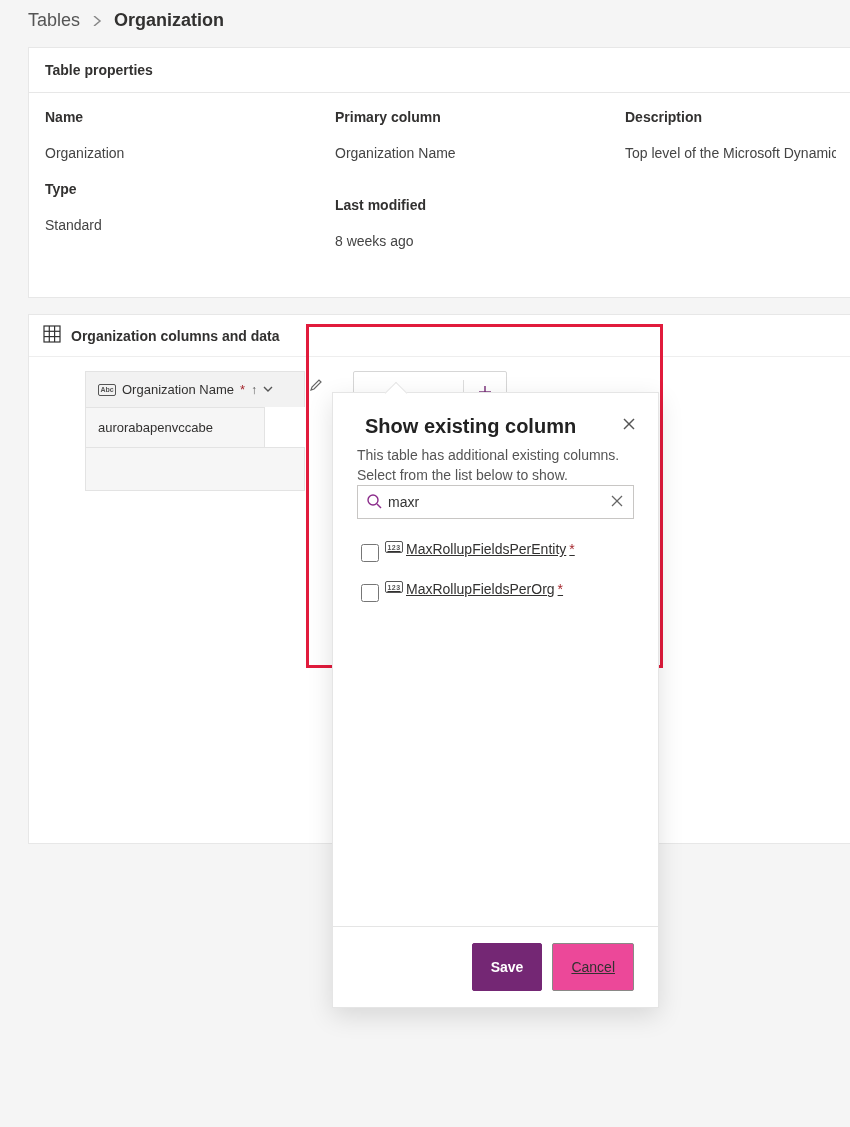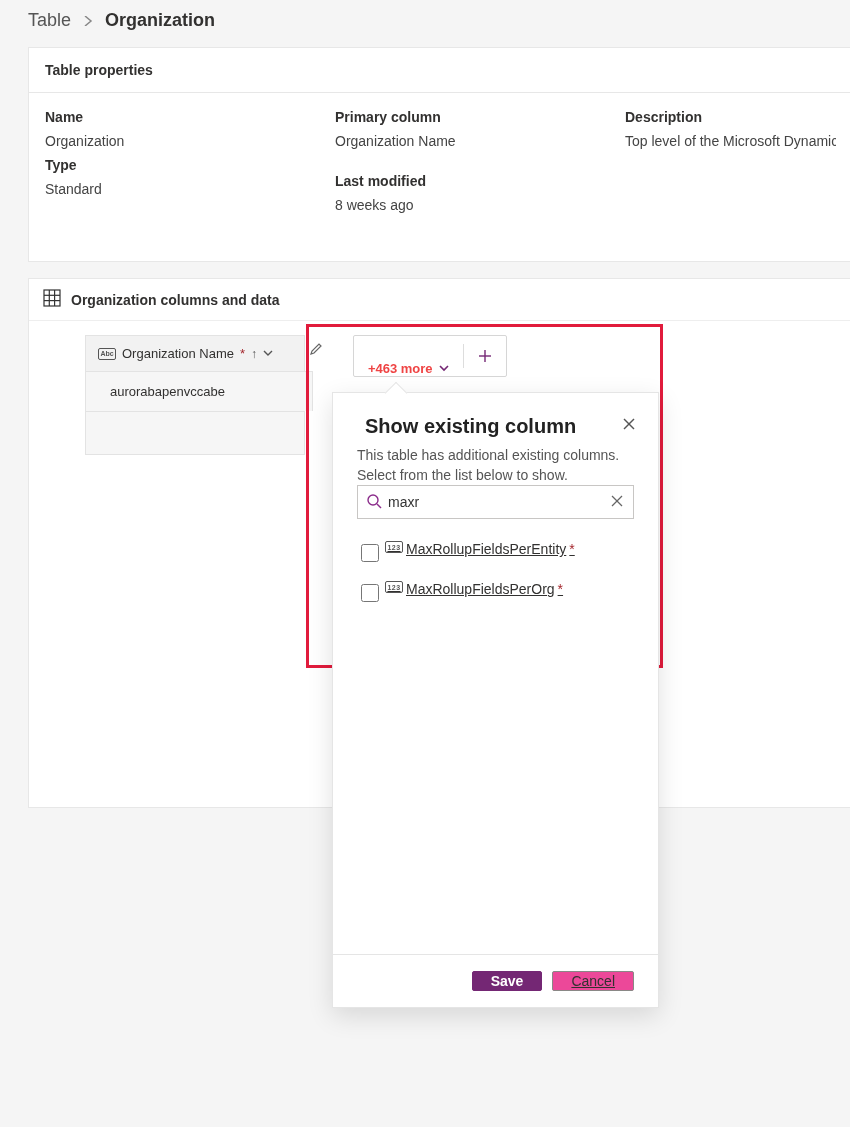--- a/index.html
+++ b/index.html
@@ -27,21 +27,21 @@
   }
   .card .title {
     padding: 14px 16px;
     font-weight: 600;
     border-bottom: 1px solid #e7e7e7;
   }
   .props {
     display: flex; gap: 60px;
     padding: 16px 16px 48px 16px;
   }
-  .props .col { display: flex; flex-direction: column; gap: 8px; min-width: 230px; }
+  .props .col { display: flex; flex-direction: column; gap: 20px; min-width: 230px; }
   .props .lbl { font-weight: 600; }
   .props .val { color: #444; }
   .clip { white-space: nowrap; overflow: hidden; }
   .data-card {
     margin-top: 16px;
     background: #fff;
     border: 1px solid #e7e7e7;
     width: 825px;
     position: relative;
     height: 530px;
@@ -61,21 +61,21 @@
     border: 1px solid #e3e3e3;
     border-bottom: none;
     padding: 10px 12px;
     width: 220px;
     font-size: 13px;
   }
   .req { color: #a4262c; }
   .sort { color: #555; font-size: 12px; }
   .chev { color: #555; }
   .row0 {
-    width: 228px; padding: 12px 24px;
+    width: 180px; padding: 12px 12px;
     border: 1px solid #e3e3e3;
     border-bottom: none;
     background: #f6f6f6;
     font-size: 13px;
   }
   .row1 {
     width: 220px; height: 44px;
     border: 1px solid #e3e3e3;
     background: #f6f6f6;
   }
@@ -167,21 +167,21 @@
     font-size: 7px; font-weight: 700; letter-spacing: 0.5px;
     width: 18px; height: 12px; color: #555;
   }
   .opt .name { font-size: 14px; }
   .foot {
     border-top: 1px solid #e5e5e5;
     padding: 16px 24px;
     display: flex; justify-content: flex-end; gap: 10px;
   }
   .btn {
-    height: 20px; padding: 0 18px;
+    height: 48px; padding: 0 18px;
     font-size: 14px; border-radius: 2px;
     cursor: pointer;
   }
   .btn-primary {
     background: #742774; color: #fff; border: 1px solid #742774;
     font-weight: 600;
   }
   .btn-default {
     background: #ec4899; color: #323130; border: 1px solid #8a8886; text-decoration: underline;
   }
@@ -190,21 +190,21 @@
     border:1px solid #555;border-radius:2px;
     font-size:7px;font-weight:700;
     width:18px;height:12px;color:#555;
   }
 </style>
 </head>
 <body>
 
 <div class="page">
   <div class="breadcrumb">
-    <span class="root">Table</span>
+    <span class="root">Tables</span>
     <span class="sep">
       <svg width="10" height="10" viewBox="0 0 10 10">
           <path d="M2 0 L8 5 L2 10" fill="none" stroke="#888" stroke-width="1.5"></path>
         </svg>
     </span>
     <span class="current">Organization</span>
   </div>
 
   <div class="card">
     <div class="title">Table properties</div>

